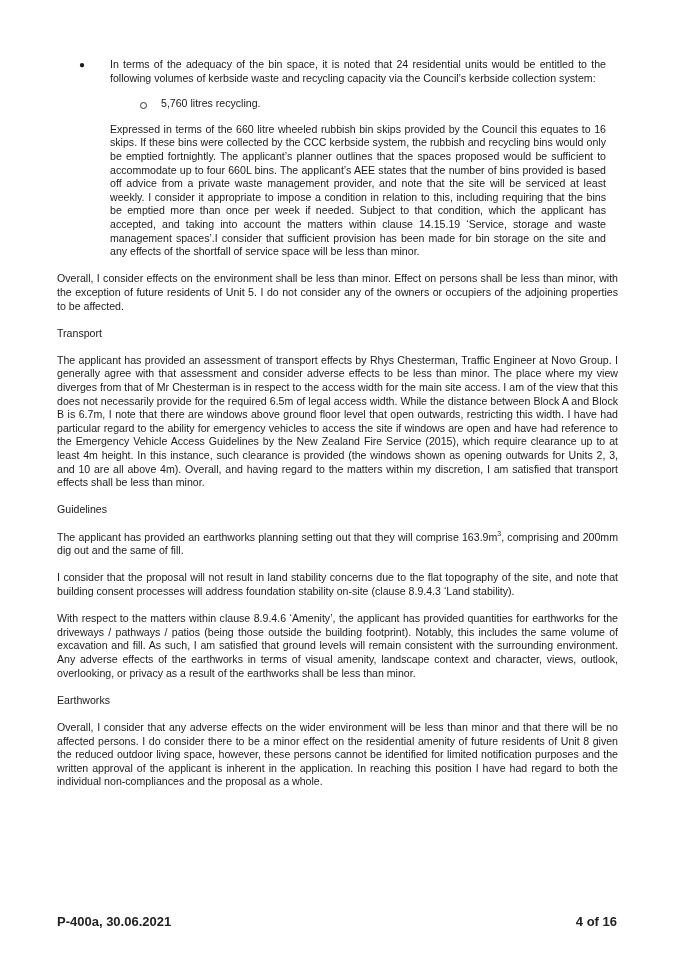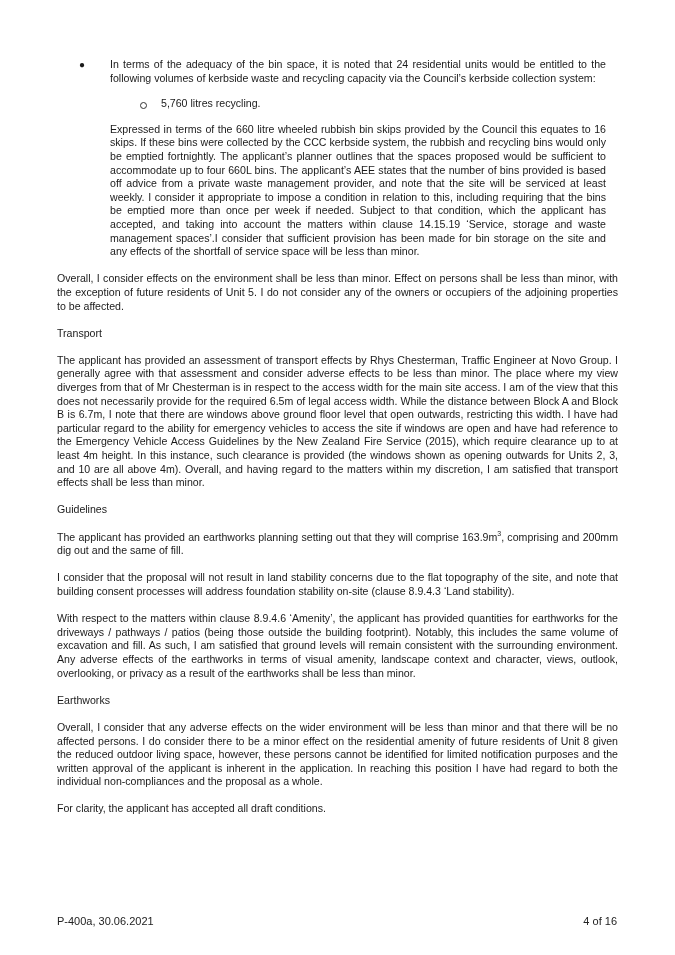--- a/index.html
+++ b/index.html
@@ -17,21 +17,21 @@
   .bullet-block p { margin: 12px; }
   .sub-list { list-style: none; margin: 0; padding: 0 0 0 42px; }
   .sub-list li { position: relative; padding-left: 21px; line-height: 13.6px; }
   .sub-list li .circ {
     position: absolute; left: 0; top: 5px; width: 5px; height: 5px;
     border: 1px solid #333; border-radius: 50%;
   }
   .sup { font-size: 7px; vertical-align: super; line-height: 0; }
   .footer {
     position: absolute; top: 915px; left: 57px; width: 560px;
-    font-size: 11px; color: #222; display: flex; justify-content: space-between;
+    font-size: 13px; color: #222; display: flex; justify-content: space-between; font-weight: bold;
   }
 </style>
 </head>
 <body>
 
 <div class="page">
   <div class="content">
 
     <div class="bullet-block">
       <span class="dot">●</span>
@@ -47,20 +47,19 @@
     <h3>Transport</h3>
     <p>The applicant has provided an assessment of transport effects by Rhys Chesterman, Traffic Engineer at Novo Group. I generally agree with that assessment and consider adverse effects to be less than minor. The place where my view diverges from that of Mr Chesterman is in respect to the access width for the main site access. I am of the view that this does not necessarily provide for the required 6.5m of legal access width. While the distance between Block A and Block B is 6.7m, I note that there are windows above ground floor level that open outwards, restricting this width. I have had particular regard to the ability for emergency vehicles to access the site if windows are open and have had reference to the Emergency Vehicle Access Guidelines by the New Zealand Fire Service (2015), which require clearance up to at least 4m height. In this instance, such clearance is provided (the windows shown as opening outwards for Units 2, 3, and 10 are all above 4m). Overall, and having regard to the matters within my discretion, I am satisfied that transport effects shall be less than minor.</p>
 
     <h3>Guidelines</h3>
     <p><span>The applicant has provided an earthworks planning setting out that they will comprise 163.9m</span><span class="sup">3</span><span>, comprising and 200mm dig out and the same of fill.</span></p>
     <p>I consider that the proposal will not result in land stability concerns due to the flat topography of the site, and note that building consent processes will address foundation stability on-site (clause 8.9.4.3 ‘Land stability).</p>
     <p>With respect to the matters within clause 8.9.4.6 ‘Amenity’, the applicant has provided quantities for earthworks for the driveways / pathways / patios (being those outside the building footprint). Notably, this includes the same volume of excavation and fill. As such, I am satisfied that ground levels will remain consistent with the surrounding environment. Any adverse effects of the earthworks in terms of visual amenity, landscape context and character, views, outlook, overlooking, or privacy as a result of the earthworks shall be less than minor.</p>
 
     <h3>Earthworks</h3>
     <p>Overall, I consider that any adverse effects on the wider environment will be less than minor and that there will be no affected persons. I do consider there to be a minor effect on the residential amenity of future residents of Unit 8 given the reduced outdoor living space, however, these persons cannot be identified for limited notification purposes and the written approval of the applicant is inherent in the application. In reaching this position I have had regard to both the individual non-compliances and the proposal as a whole.</p>
-    <p>For clarity, the applicant has accepted all draft conditions.</p>
   </div>
 
   <div class="footer">
     <span>P-400a, 30.06.2021</span>
     <span>4 of 16</span>
   </div>
 </div>
 
 </body></html>

